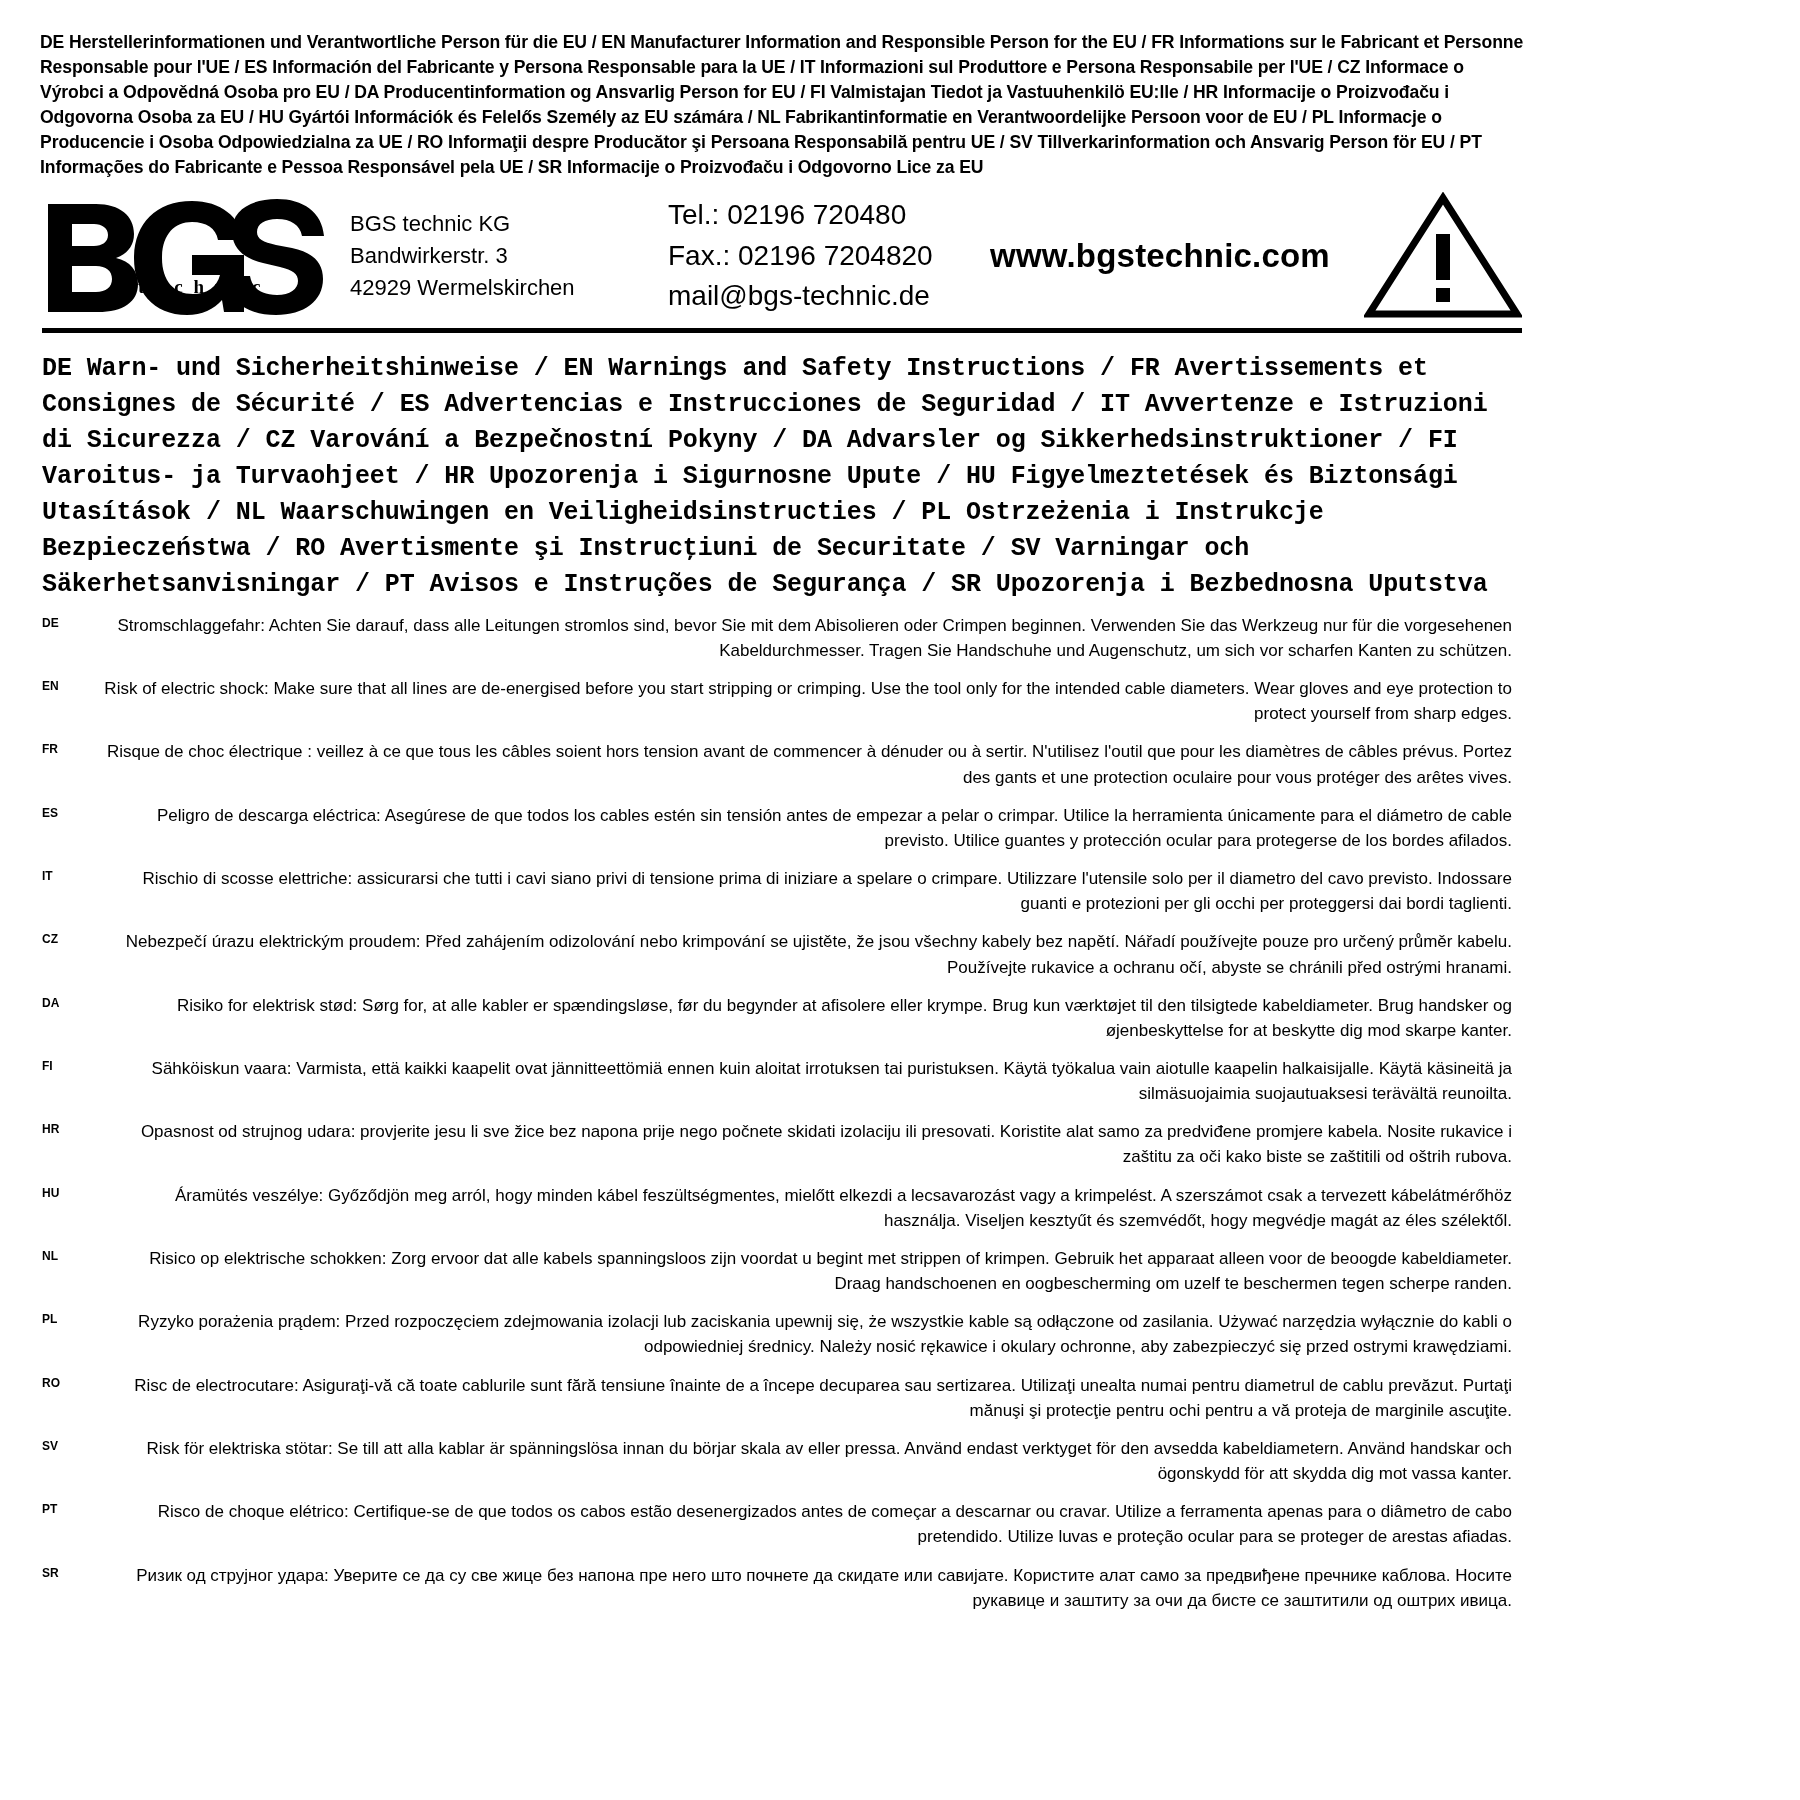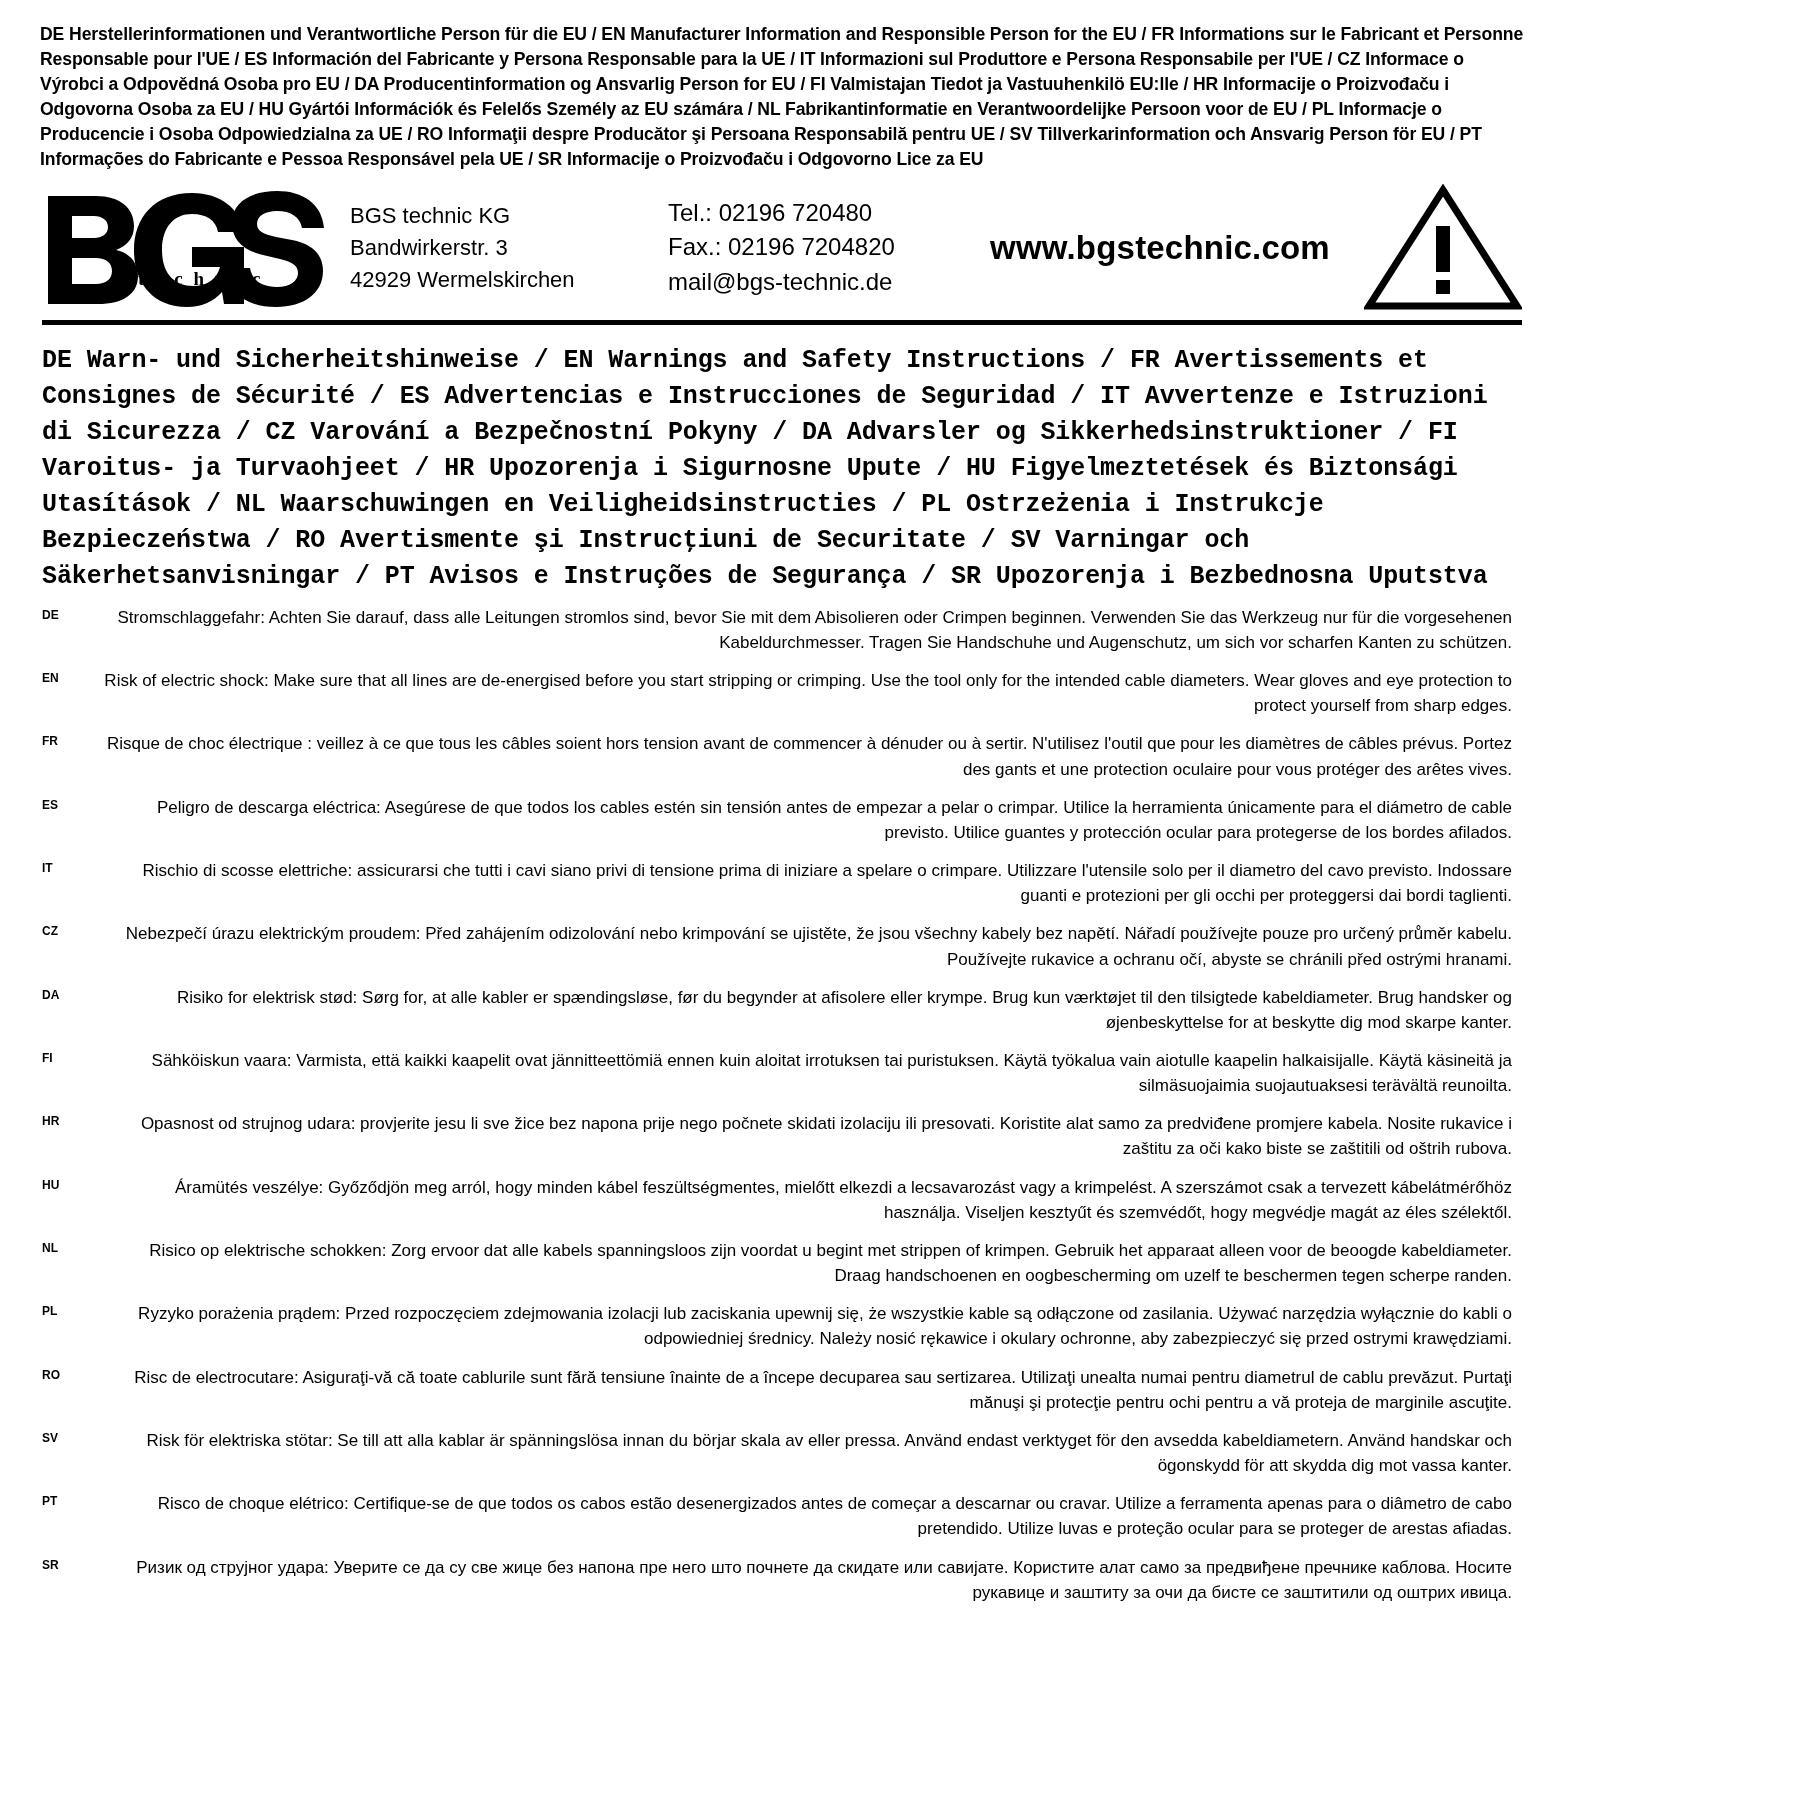--- a/index.html
+++ b/index.html
@@ -10,21 +10,21 @@
   body {
     width: 1800px;
     min-height: 1800px;
     font-family: "Liberation Sans", sans-serif;
     color: #000000;
   }
   .page {
     width: 1564px;
     min-height: 1800px;
     box-sizing: border-box;
-    padding: 22px 38px 0 38px;
+    padding: 30px 38px 0 38px;
     position: relative;
   }
 
   
   .top-heading {
     font-size: 17.6px;
     font-weight: bold;
     line-height: 1.42;
     letter-spacing: -0.1px;
     text-align: left;
@@ -50,21 +50,21 @@
   .logo-svg { display: block; }
 
   .addr-cell {
     flex: 0 0 318px;
     font-size: 22px;
     line-height: 1.45;
     padding-left: 8px;
   }
   .contact-cell {
     flex: 0 0 300px;
-    font-size: 24px;
+    font-size: 28px;
     line-height: 1.45;
   }
   .web-cell {
     flex: 1 1 auto;
     text-align: center;
     font-size: 33px;
     font-weight: bold;
     letter-spacing: 0.2px;
   }
   .warn-cell {

